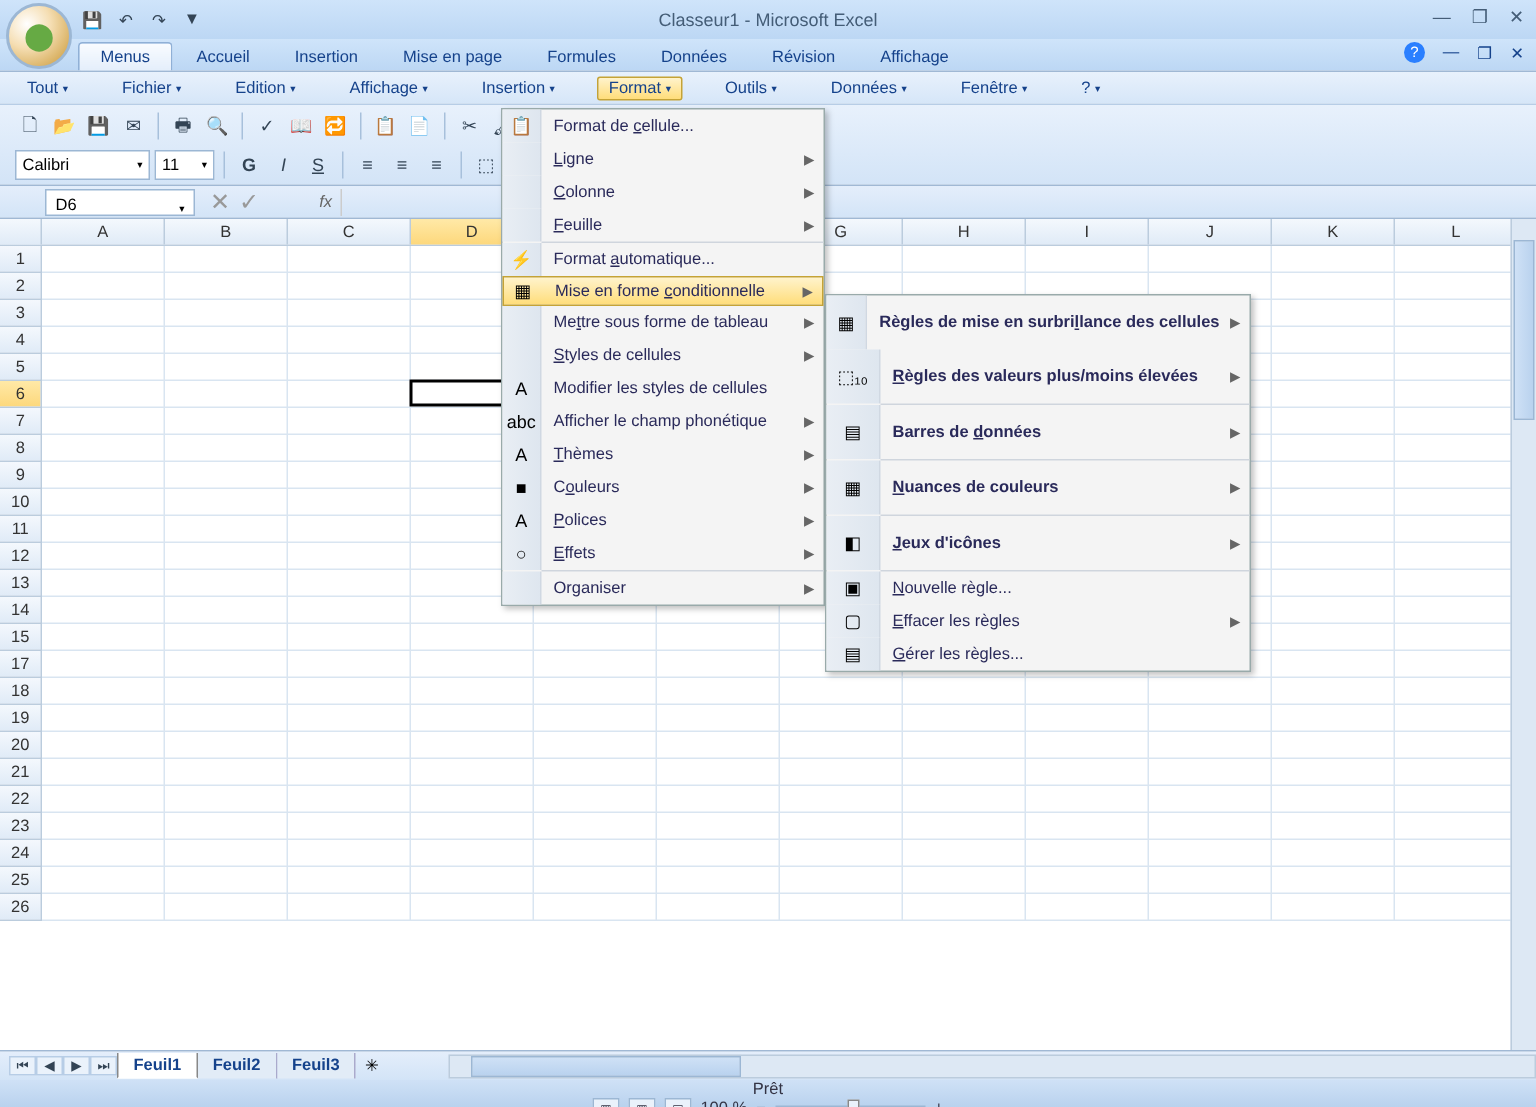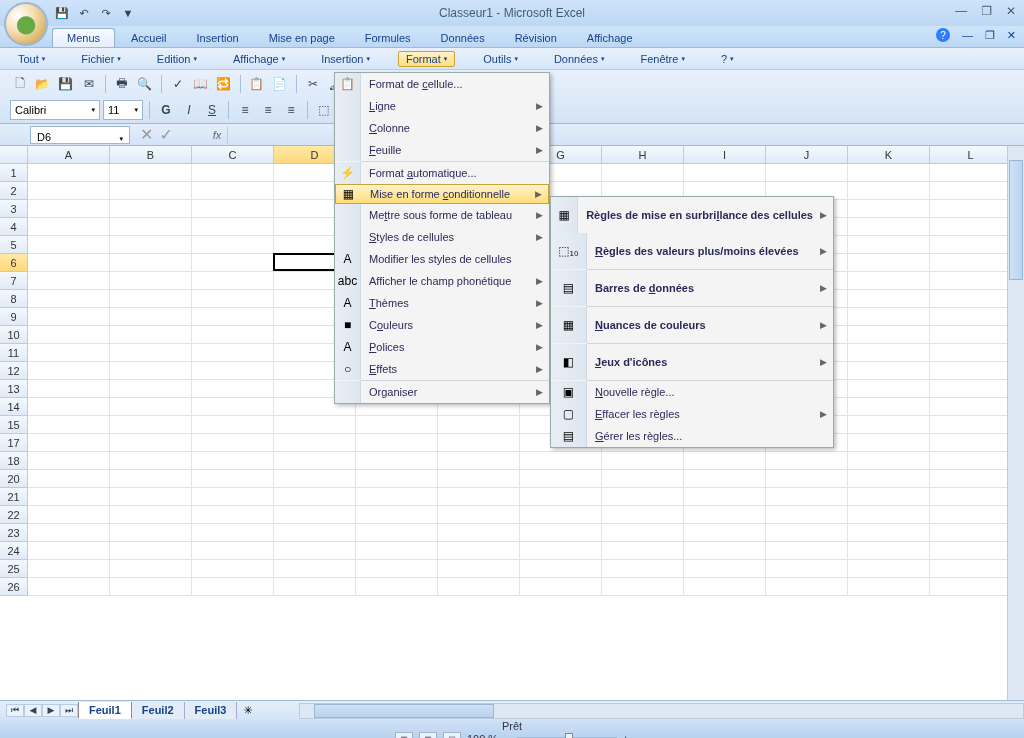--- a/index.html
+++ b/index.html
@@ -464,20 +464,35 @@
         <div class="cell"></div>
         <div class="cell"></div>
         <div class="cell"></div>
         <div class="cell"></div>
         <div class="cell"></div>
         <div class="cell"></div>
         <div class="cell"></div>
         <div class="cell"></div>
       </div>
       <div class="row">
+        <div class="rowh">19</div>
+        <div class="cell"></div>
+        <div class="cell"></div>
+        <div class="cell"></div>
+        <div class="cell"></div>
+        <div class="cell"></div>
+        <div class="cell"></div>
+        <div class="cell"></div>
+        <div class="cell"></div>
+        <div class="cell"></div>
+        <div class="cell"></div>
+        <div class="cell"></div>
+        <div class="cell"></div>
+      </div>
+      <div class="row">
         <div class="rowh">20</div>
         <div class="cell"></div>
         <div class="cell"></div>
         <div class="cell"></div>
         <div class="cell"></div>
         <div class="cell"></div>
         <div class="cell"></div>
         <div class="cell"></div>
         <div class="cell"></div>
         <div class="cell"></div>

